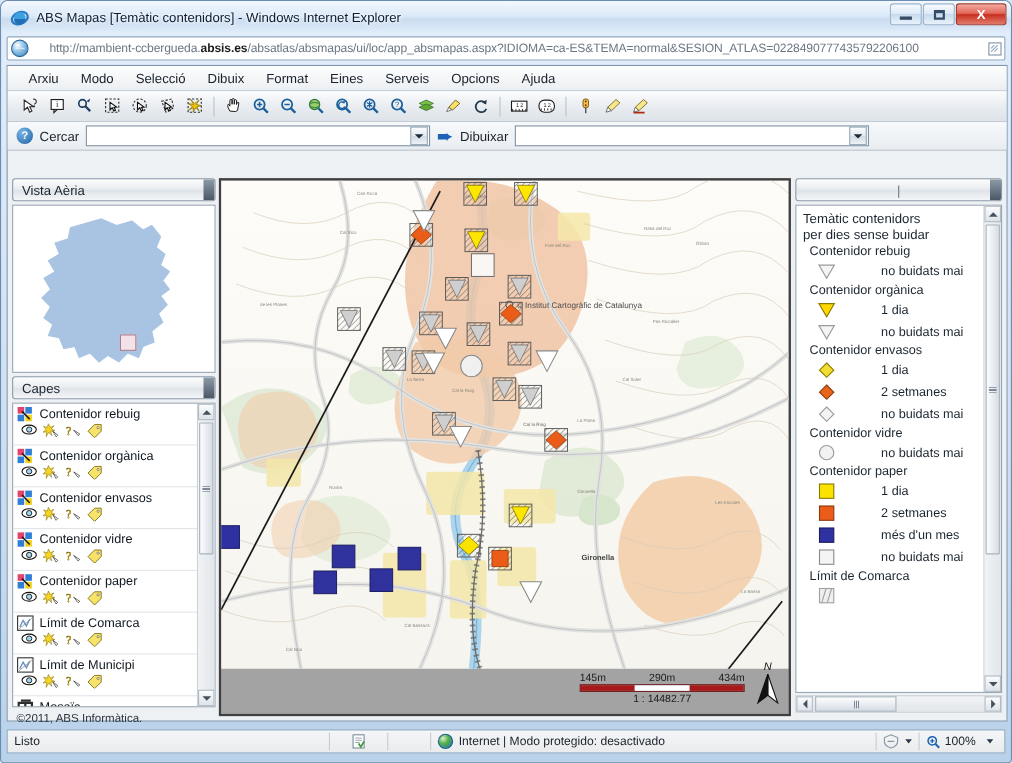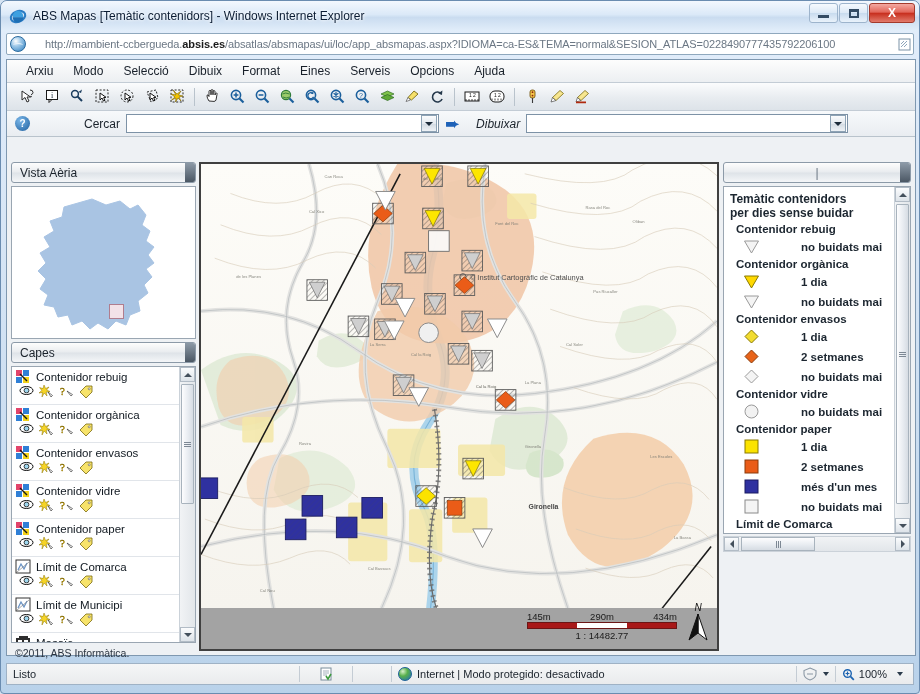--- a/index.html
+++ b/index.html
@@ -117,21 +117,21 @@
     height: 26px; background: linear-gradient(180deg,#f7f9fb 0%, #e9edf1 100%);
     border-bottom: 1px solid #b9c3cc;
     display: flex; align-items: center; padding-left: 8px; gap: 6px;
   }
   .qmark {
     width: 15px; height: 15px; border-radius: 50%;
     background: radial-gradient(circle at 35% 30%, #79b6e8, #1e5f9e);
     color: #fff; font-size: 10px; font-weight: bold;
     display: flex; align-items: center; justify-content: center; flex: none;
   }
-  .lbl { font-size: 12px; color: #1a222b; white-space: nowrap; margin-left: 48px; }
+  .lbl { font-size: 12px; color: #1a222b; white-space: nowrap; }
   .combo {
     height: 19px; background: #fff; border: 1px solid #7d92a6;
     display: flex; align-items: center; position: relative;
   }
   .combo .txt { font-size: 11px; color: #222; padding-left: 3px; flex: 1; overflow: hidden; white-space: nowrap;}
   .combo .arrow {
     width: 16px; height: 17px; margin: 0 1px 0 0;
     background: linear-gradient(180deg,#fbfcfd 0%, #e3e9ef 50%, #d2dae2 51%, #eef2f6 100%);
     border: 1px solid #8ea3b5;
     display: flex; align-items: center; justify-content: center;
@@ -224,21 +224,21 @@
   }
   .tabhdr:after {
     content: ""; position: absolute; right: 0; top: 0; bottom: 0; width: 10px;
     background: linear-gradient(180deg,#8d9aa7,#4b5764);
   }
   .tab-inactive { color:#30404f; }
   .tab-active { font-weight: bold; color:#101820; }
   .tab-div { color:#6b7784; }
   .legendbox {
     margin-top: 3px; background: #fff; border: 1px solid #9aa6b2;
-    height: 348px; display: flex; overflow: hidden; font-weight: bold;
+    height: 444px; display: flex; overflow: hidden;
   }
   .legendinner { flex: 1; padding: 5px 4px 0 6px; overflow: hidden; }
   .leg-title { font-size: 12px; color: #1c2630; line-height: 14px; }
   .leg-group { font-size: 11.5px; color: #1c2630; padding-left: 6px; margin-top: 3px; }
   .leg-item { display: flex; align-items: center; gap: 7px; padding-left: 13px; margin: 3px 0; }
   .leg-label { font-size: 11.5px; color: #1c2630; margin-left: 34px; }
   .swatch { width: 17px; height: 17px; flex: none; }
   .hscroll {
     margin-top: 2px; height: 16px; display: flex; align-items: center;
     background: linear-gradient(180deg,#f1f3f5,#e2e6ea); border: 1px solid #cbd2d9;
@@ -479,21 +479,21 @@
     <div class="searchrow">
       <span class="qmark">?</span>
       <span class="lbl">Cercar</span>
       <div class="combo" style="width:313px;">
         <span class="txt" title=""></span>
         <span class="arrow">
             <i class="caret-dn"></i>
           </span>
       </div>
       <span class="bluearrow">➨</span>
-      <span class="lbl" style="margin-left:10px;font-style:italic;">Dibuixar</span>
+      <span class="lbl" style="margin-left:0;">Dibuixar</span>
       <div class="combo" style="width:322px;">
         <span class="txt" title=""></span>
         <span class="arrow">
             <i class="caret-dn"></i>
           </span>
       </div>
     </div>
 
     <div class="main">
 

